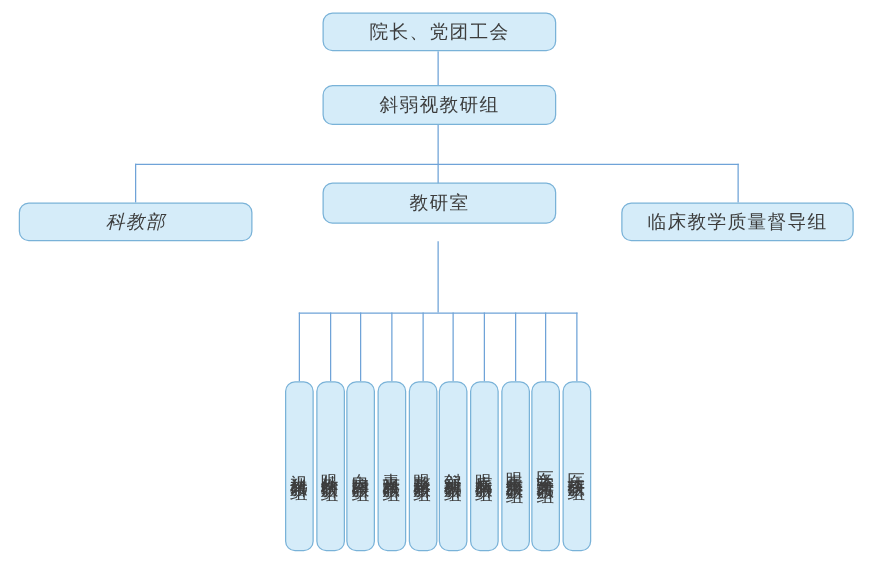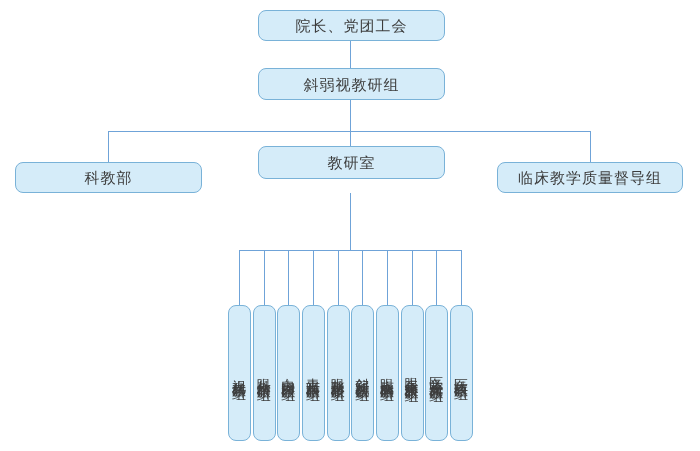--- a/index.html
+++ b/index.html
@@ -32,21 +32,21 @@
     text-align:center;
     line-height:1;
   }
   .line{position:absolute;background:var(--connector);}
   .vline{width:1px;}
   .hline{height:1px;}
 
   
   .box-dean{left:258px;top:10px;width:187px;height:31px;}
   .box-vice{left:258px;top:68px;width:187px;height:32px;}
-  .box-dept-a{left:15px;top:162px;width:187px;height:31px;}
+  .box-dept-a{left:15px;top:162px;width:187px;height:31px;font-style:italic;}
   .box-dept-b{left:258px;top:146px;width:187px;height:33px;align-items:center;}
   .box-dept-c{left:497px;top:162px;width:186px;height:31px;}
 
   
   .c-dean-vice{left:350px;top:41px;height:27px;}
   .c-vice-down{left:350px;top:100px;height:62px;}
   .c-h1{left:108px;top:131px;width:483px;}
   .c-h1-left{left:108px;top:131px;height:31px;}
   .c-h1-right{left:590px;top:131px;height:31px;}
   .c-office-down{left:350px;top:193px;height:57px;}

